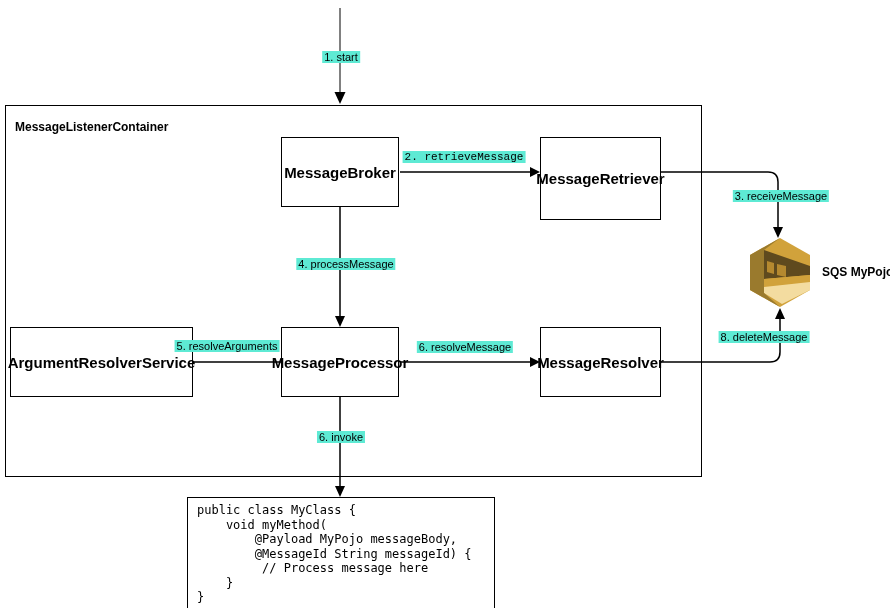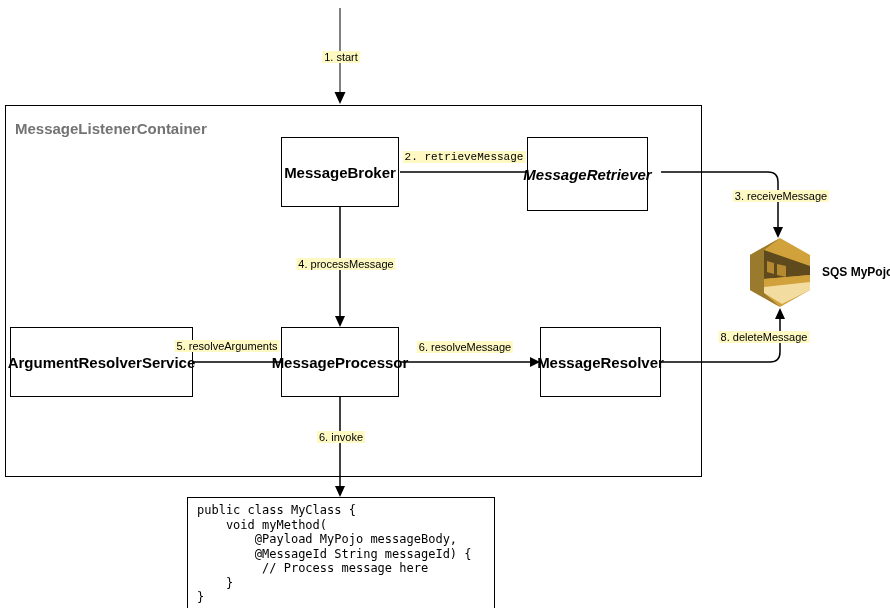--- a/index.html
+++ b/index.html
@@ -35,35 +35,35 @@
     left: 5px; top: 105px;
     width: 697px; height: 372px;
     box-sizing: border-box;
     border: 1.5px solid #000000;
     background: transparent;
   }
   .container-label {
     position: absolute;
     left: 9px; top: 14px;
     font-weight: bold;
-    font-size: 15px;
-    color: #737373;
+    font-size: 12px;
+    color: #000000;
     white-space: nowrap;
   }
   .edge-label {
     position: absolute;
     transform: translate(-50%, -50%);
     font-size: 11px;
     color: #000000;
-    background: #fef9c3;
+    background: #5eead4;
     padding: 0 2px;
     white-space: nowrap;
   }
   .node-broker      { left: 281px; top: 137px; width: 118px; height: 70px; }
-  .node-retriever   { left: 527px; top: 137px; width: 121px; height: 74px; font-style: italic; }
+  .node-retriever   { left: 540px; top: 137px; width: 121px; height: 83px; }
   .node-argresolver { left: 10px;  top: 327px; width: 183px; height: 70px; }
   .node-processor   { left: 281px; top: 327px; width: 118px; height: 70px; }
   .node-resolver    { left: 540px; top: 327px; width: 121px; height: 70px; }
   .code-box {
     position: absolute;
     left: 187px; top: 497px;
     width: 308px; height: 113px;
     box-sizing: border-box;
     border: 1.5px solid #000000;
     background: #ffffff;

